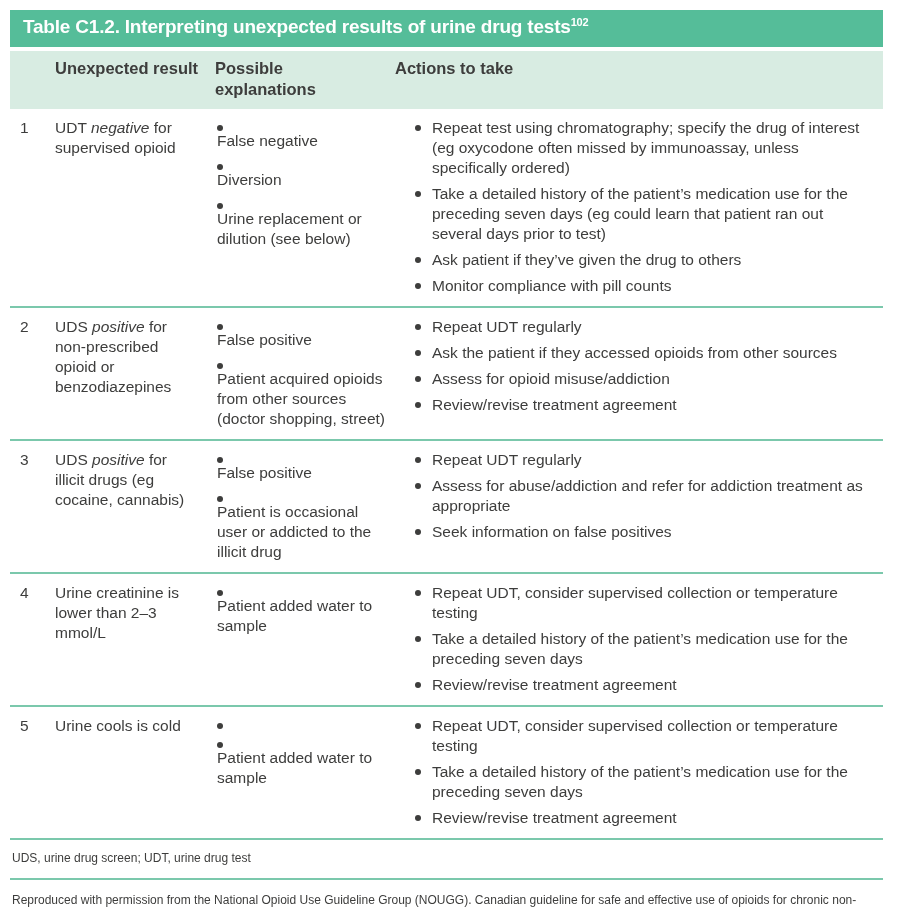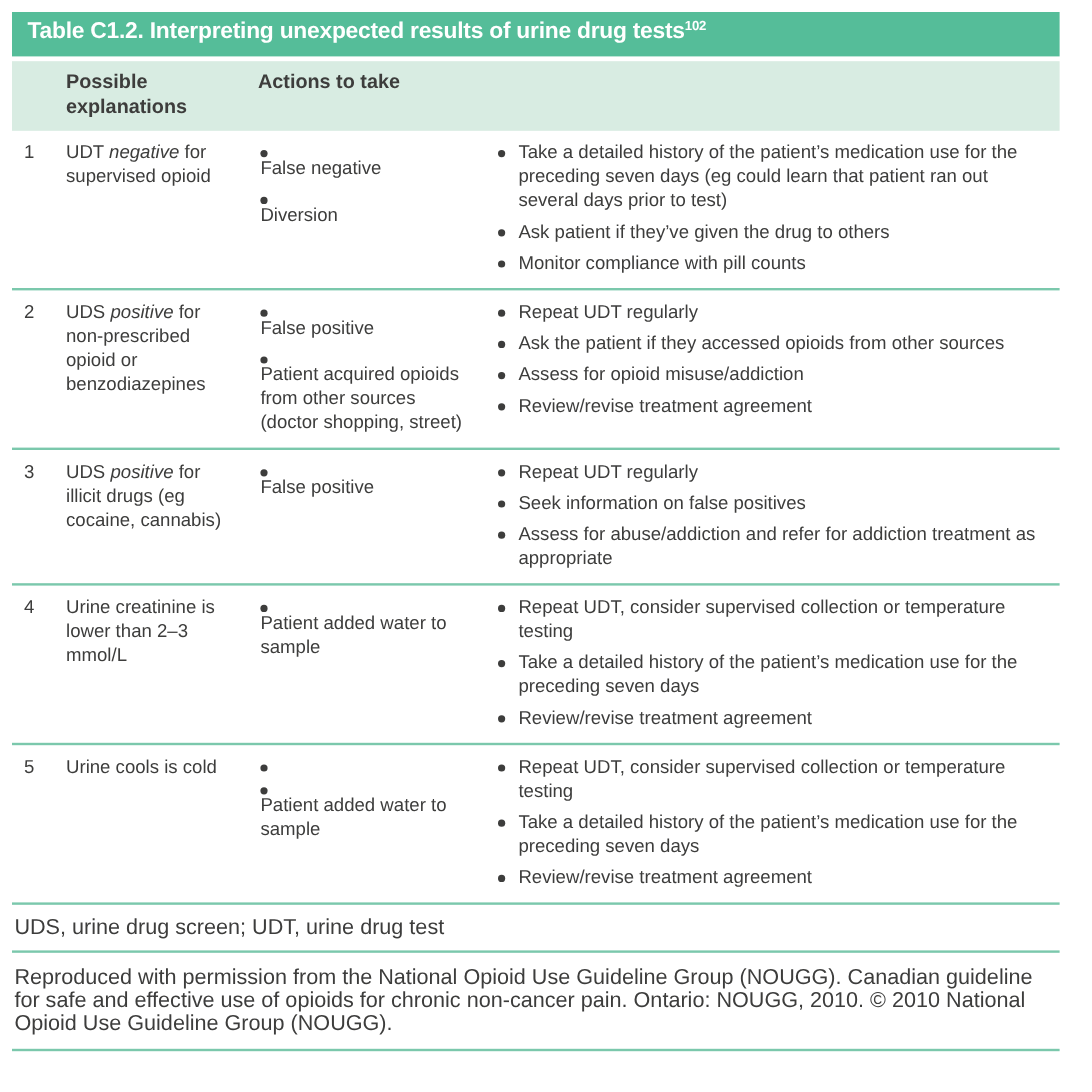--- a/index.html
+++ b/index.html
@@ -71,60 +71,69 @@
   .actions ul.blist{padding-left:20px;}
   .bullet{
     flex:0 0 auto;
     width:6px;height:6px;
     border-radius:50%;
     background:var(--text);
     margin:7px 11px 0 0;
   }
   .li-text{flex:1 1 auto;}
   .footnote{
-    font-size:18px;
+    font-size:12px;
     line-height:19px;
     border-bottom:2px solid var(--divider);
   }
   .footnote.abbr{padding:9px 0 10px 2px;}
   .footnote.source{padding:11px 0 12px 2px;}
 </style>
 </head>
 <body>
 
 <div class="page">
 
   <div class="title-bar">
     <span>Table C1.2. Interpreting unexpected results of urine drug tests</span><sup>102</sup>
   </div>
 
   <div class="col-head-row grid">
     <div class="cell"></div>
+    <div class="cell">Unexpected result</div>
     <div class="cell">Possible explanations</div>
     <div class="cell">Actions to take</div>
   </div>
 
   <div id="table-body">
   <div class="row grid">
     <div class="cell num">1</div>
     <div class="cell result"><span>UDT </span><span class="it">negative</span><span> for supervised opioid</span></div>
     <div class="cell expl">
           <ul class="blist">
             <li>
               <span class="bullet"></span>
               <span class="li-text">False negative</span>
             </li>
             <li>
               <span class="bullet"></span>
               <span class="li-text">Diversion</span>
             </li>
-          </ul>
-        </div>
-    <div class="cell actions">
-          <ul class="blist">
+            <li>
+              <span class="bullet"></span>
+              <span class="li-text">Urine replacement or dilution (see below)</span>
+            </li>
+          </ul>
+        </div>
+    <div class="cell actions">
+          <ul class="blist">
+            <li>
+              <span class="bullet"></span>
+              <span class="li-text">Repeat test using chromatography; specify the drug of interest (eg oxycodone often missed by immunoassay, unless specifically ordered)</span>
+            </li>
             <li>
               <span class="bullet"></span>
               <span class="li-text">Take a detailed history of the patient’s medication use for the preceding seven days (eg could learn that patient ran out several days prior to test)</span>
             </li>
             <li>
               <span class="bullet"></span>
               <span class="li-text">Ask patient if they’ve given the drug to others</span>
             </li>
             <li>
               <span class="bullet"></span>
@@ -173,35 +182,39 @@
 
   <div class="row grid">
     <div class="cell num">3</div>
     <div class="cell result"><span>UDS </span><span class="it">positive</span><span> for illicit drugs (eg cocaine, cannabis)</span></div>
     <div class="cell expl">
           <ul class="blist">
             <li>
               <span class="bullet"></span>
               <span class="li-text">False positive</span>
             </li>
+            <li>
+              <span class="bullet"></span>
+              <span class="li-text">Patient is occasional user or addicted to the illicit drug</span>
+            </li>
           </ul>
         </div>
     <div class="cell actions">
           <ul class="blist">
             <li>
               <span class="bullet"></span>
               <span class="li-text">Repeat UDT regularly</span>
             </li>
             <li>
               <span class="bullet"></span>
+              <span class="li-text">Assess for abuse/addiction and refer for addiction treatment as appropriate</span>
+            </li>
+            <li>
+              <span class="bullet"></span>
               <span class="li-text">Seek information on false positives</span>
-            </li>
-            <li>
-              <span class="bullet"></span>
-              <span class="li-text">Assess for abuse/addiction and refer for addiction treatment as appropriate</span>
             </li>
           </ul>
         </div>
   </div>
 
   <div class="row grid">
     <div class="cell num">4</div>
     <div class="cell result"><span>Urine creatinine is lower than 2–3 mmol/L</span></div>
     <div class="cell expl">
           <ul class="blist">

